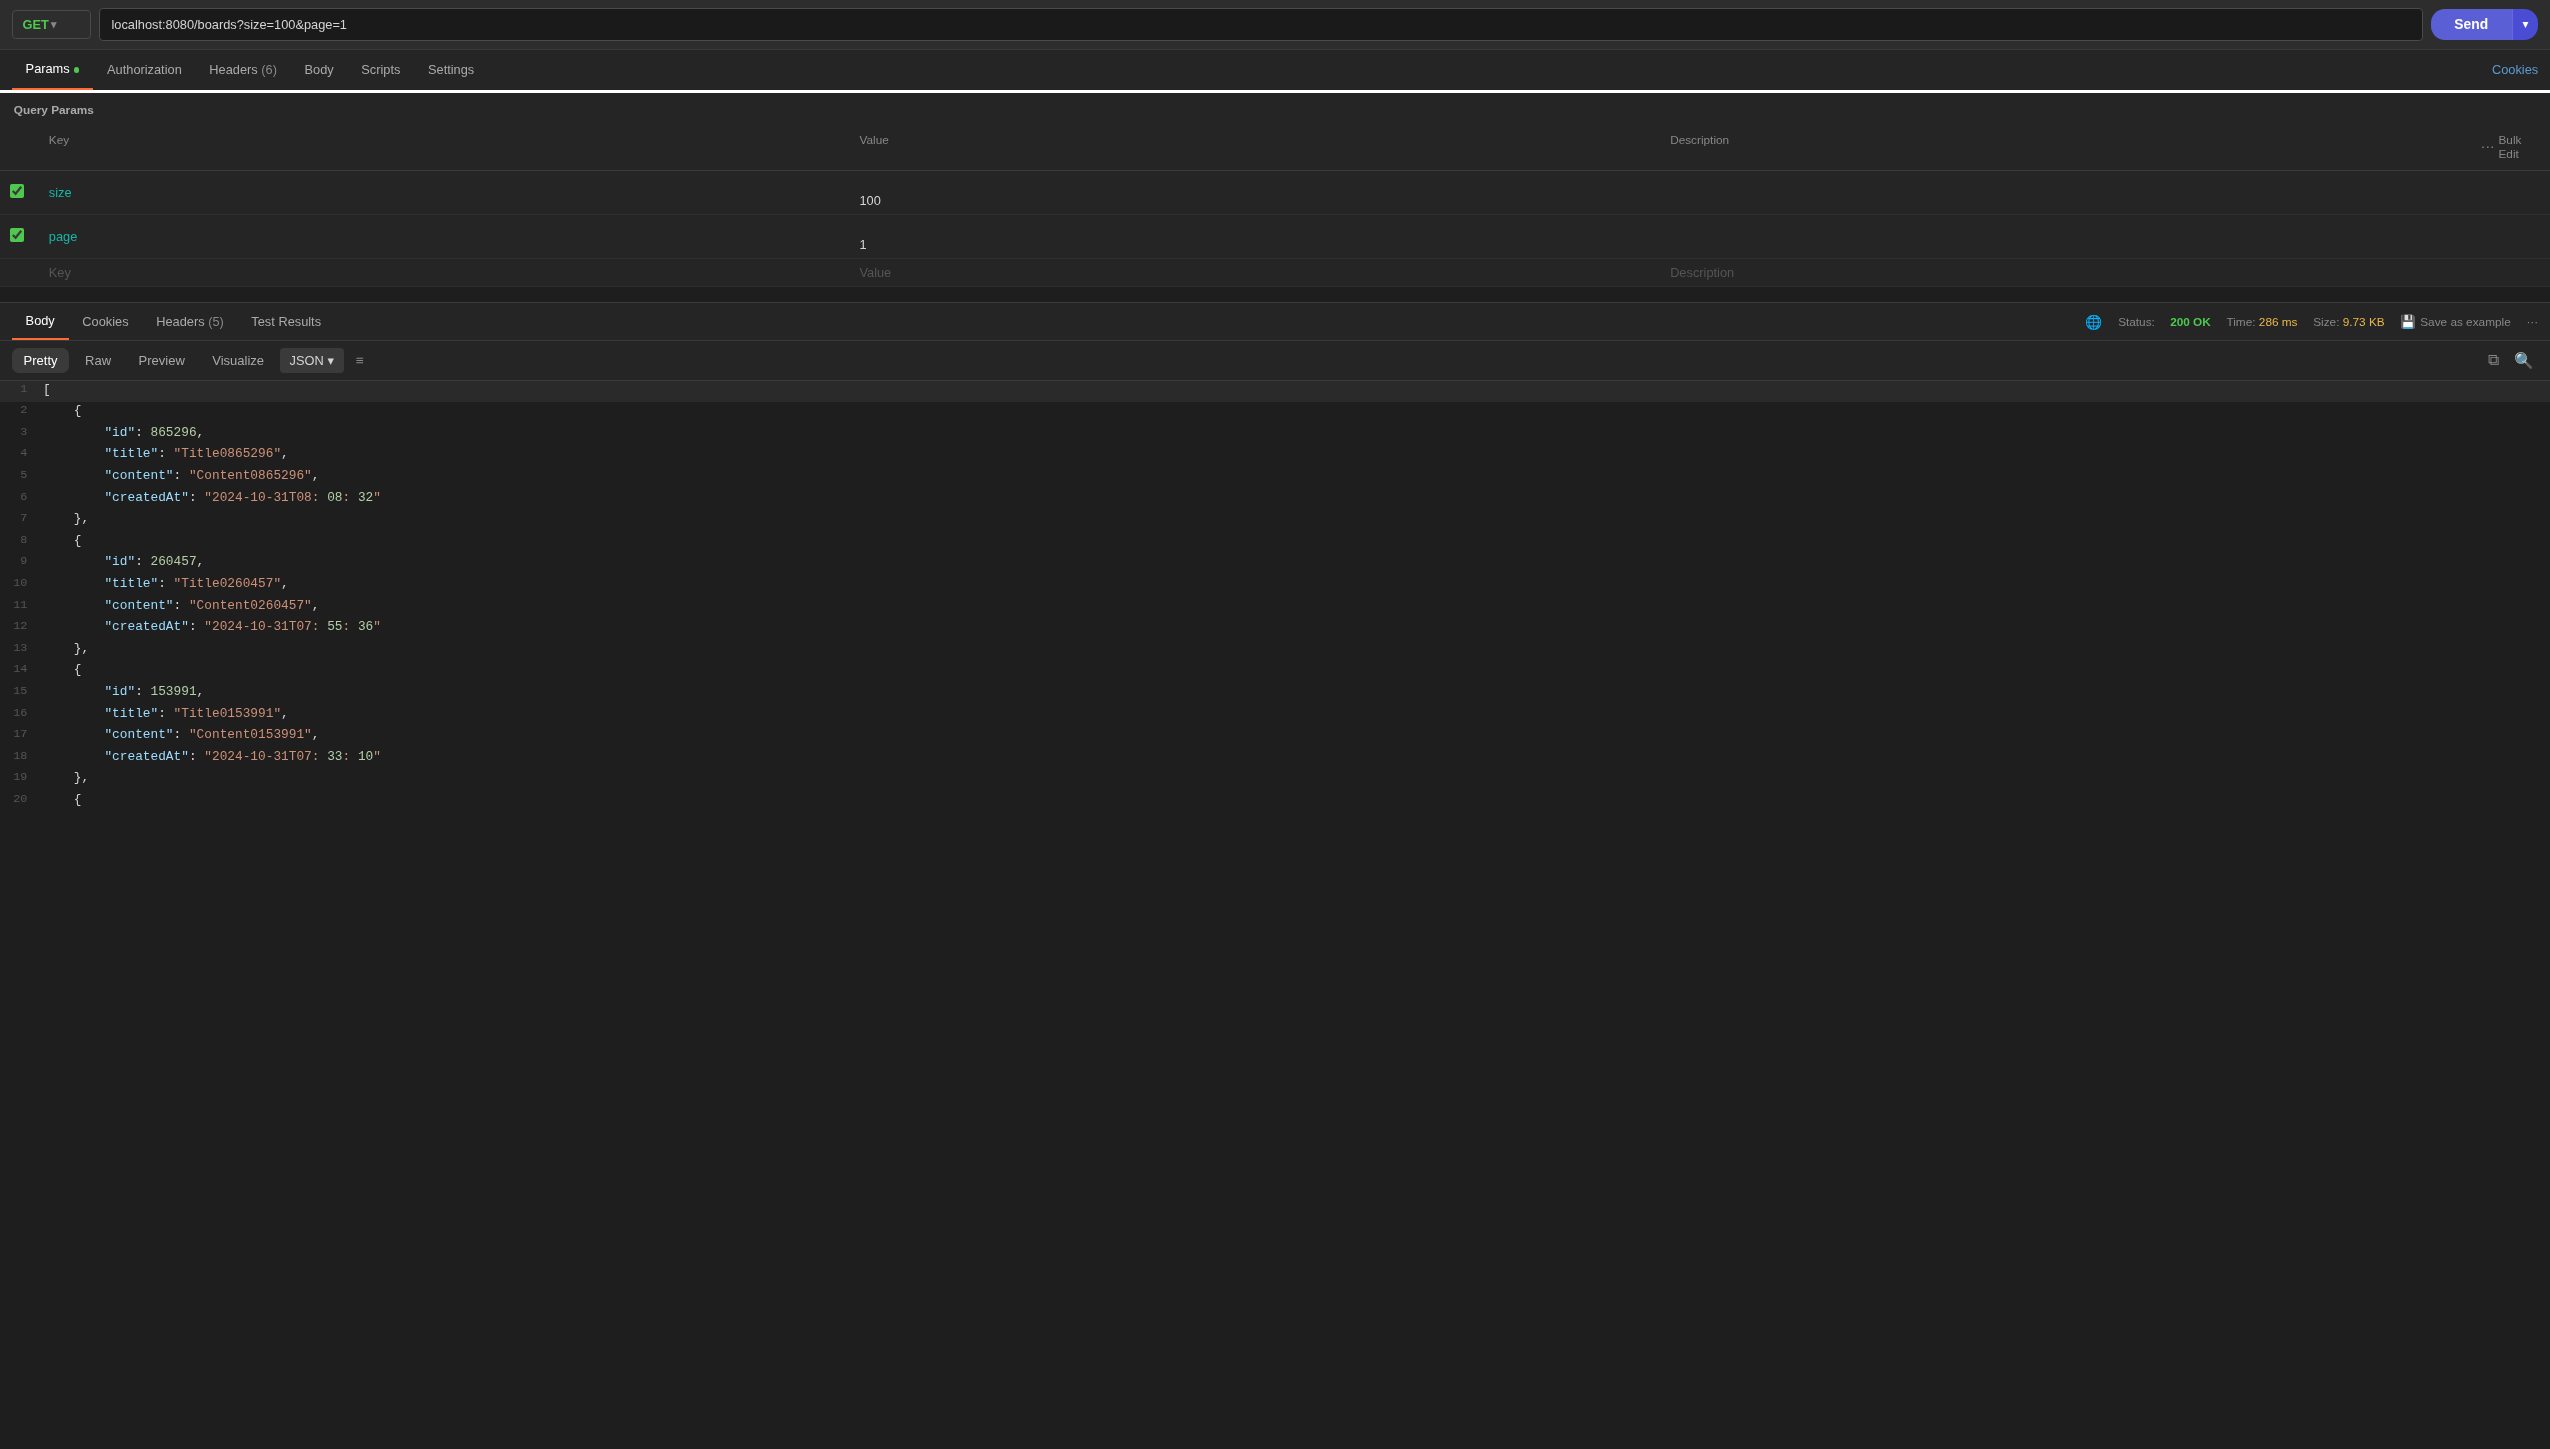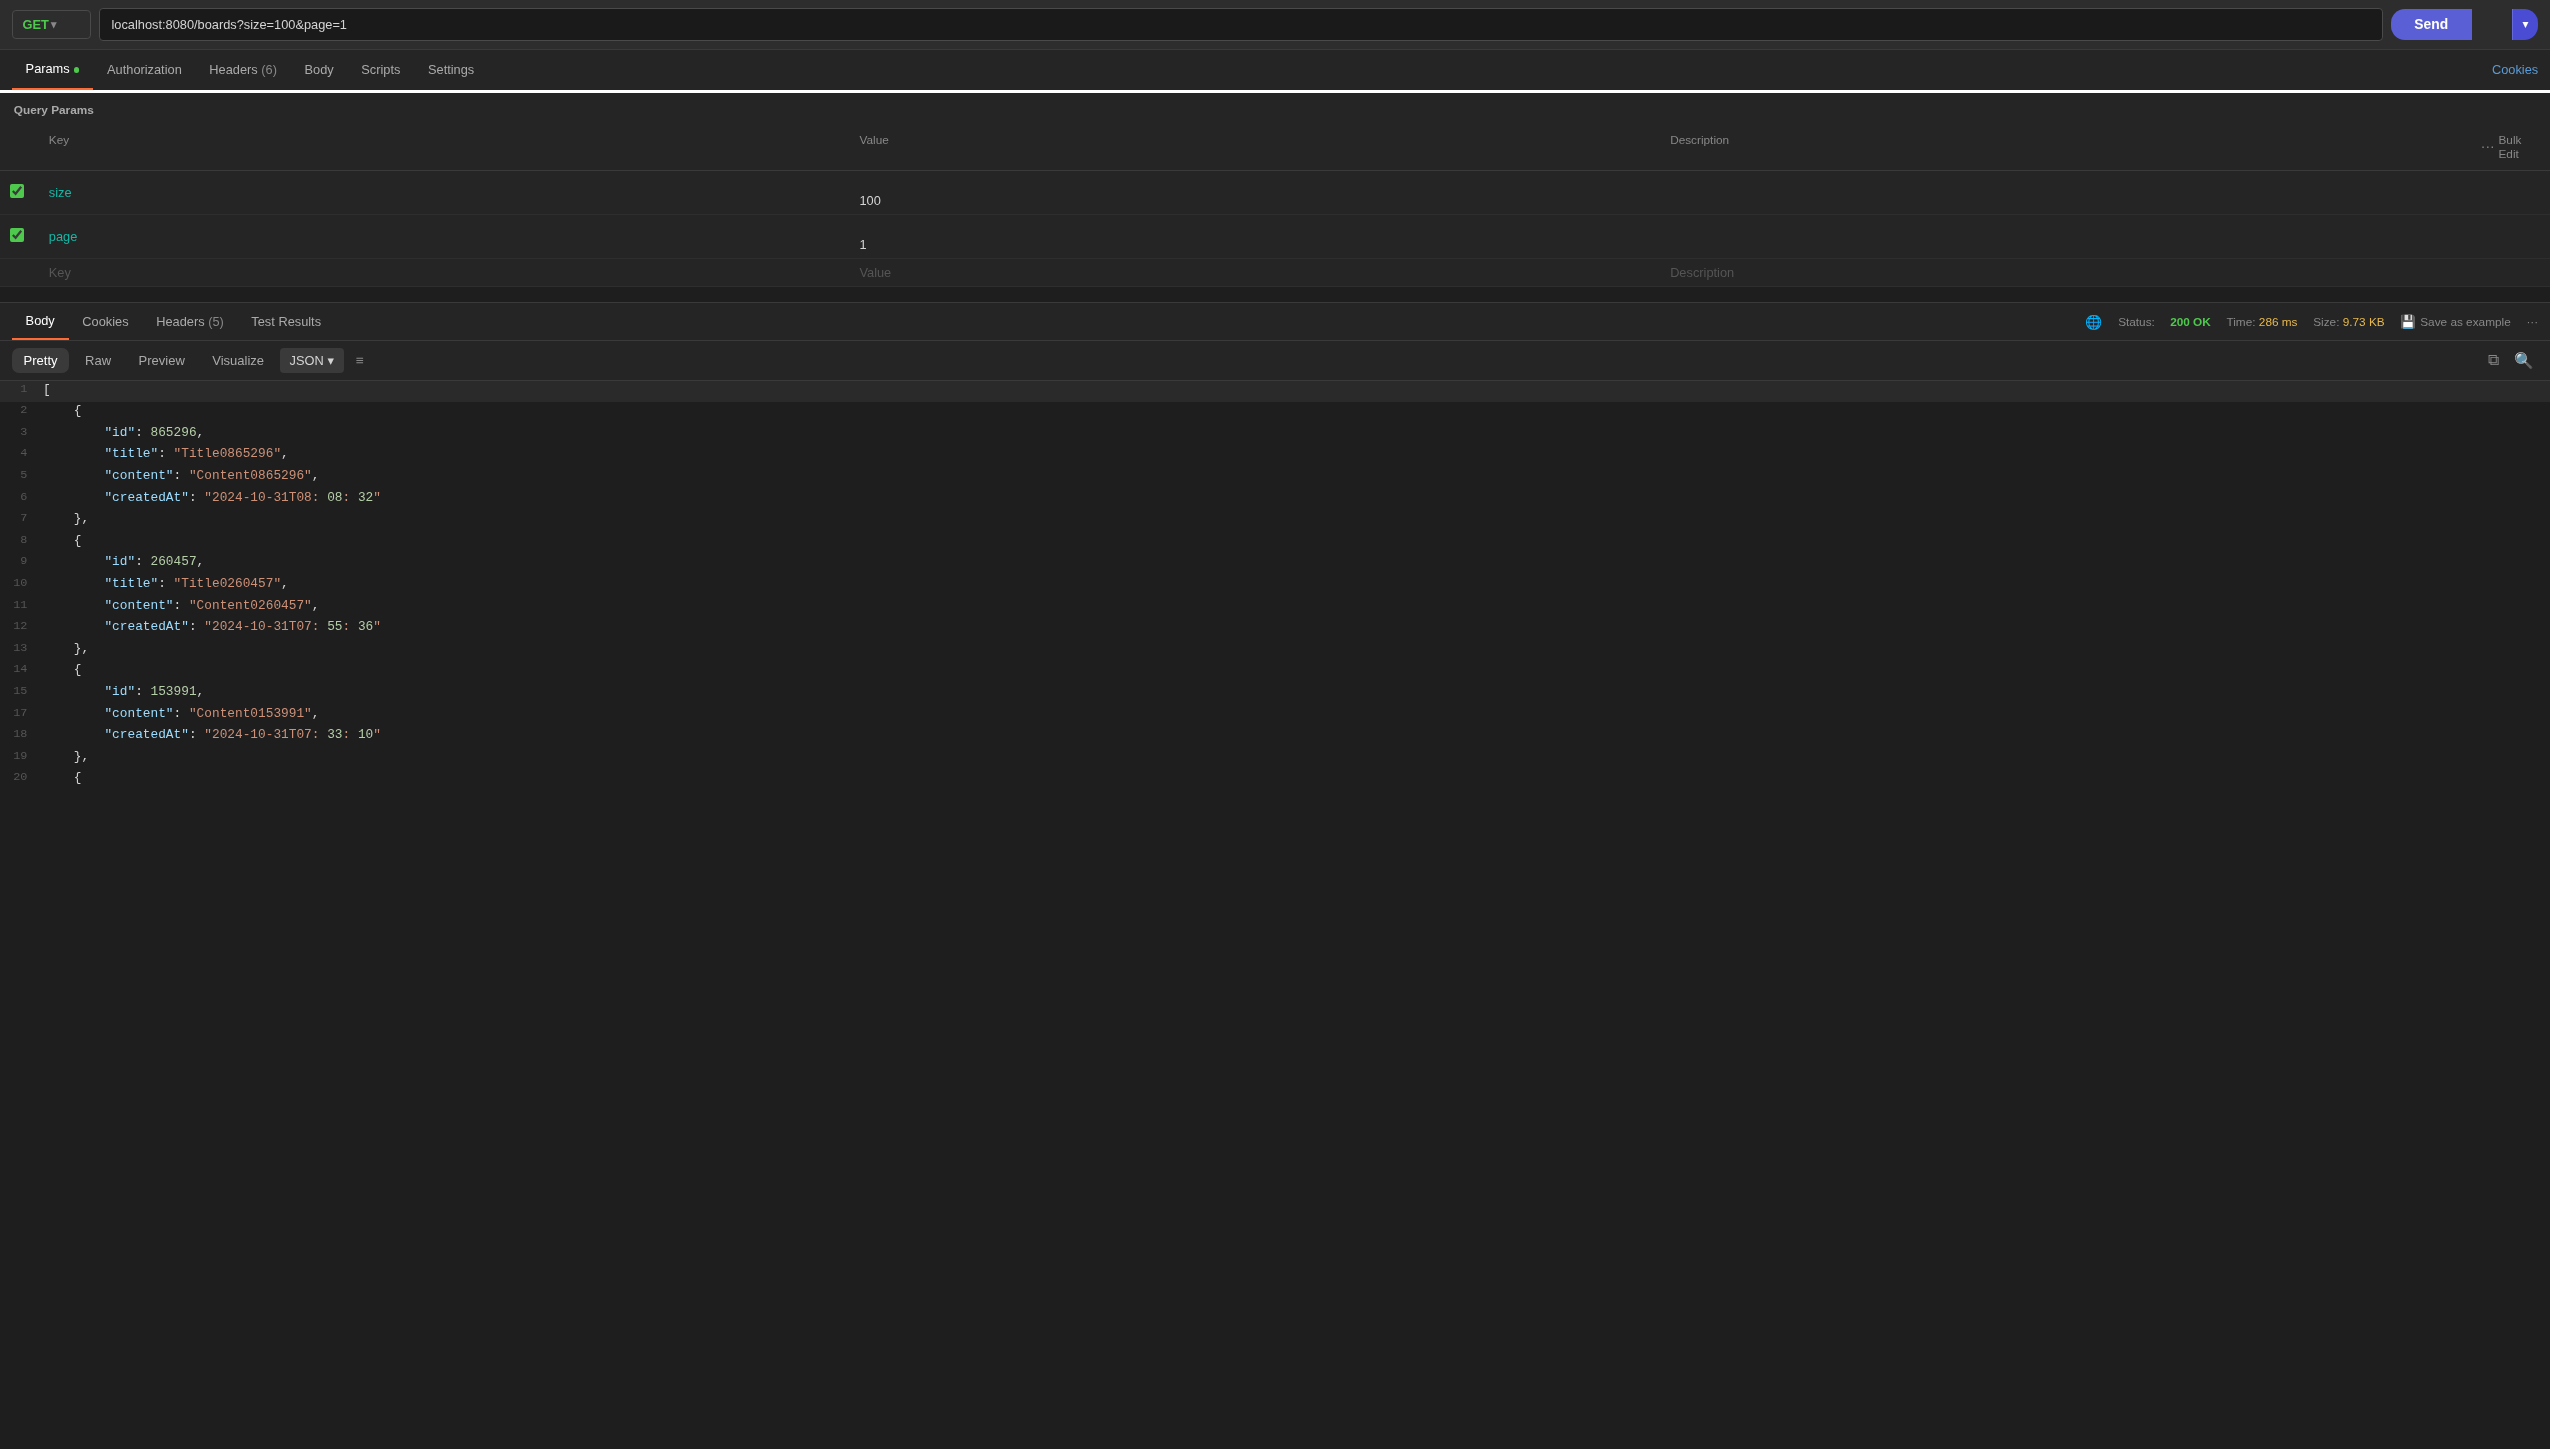--- a/index.html
+++ b/index.html
@@ -42,21 +42,20 @@
       border-radius: 3.9px;
       color: #d4d4d4;
       padding: 7.9px 11.8px;
       font-size: 12.8px;
       outline: none;
     }
     .send-btn-group {
       display: flex;
       border-radius: 14px;
       overflow: hidden;
-      gap: 40px;
     }
     .send-btn {
       background: #5b5fd6;
       color: white;
       border: none;
       padding: 7.9px 23.6px;
       font-size: 13.8px;
       font-weight: 600;
       cursor: pointer;
     }
@@ -484,20 +483,24 @@
     </div>
       <div class="code-line">
       <span class="line-num">14</span>
       <span class="line-content json-brace">    {</span>
     </div>
       <div class="code-line">
       <span class="line-num">15</span>
       <span class="line-content json-brace">        <span class="json-key">"id"</span>: <span class="json-number">153991</span>,</span>
     </div>
       <div class="code-line">
+      <span class="line-num">16</span>
+      <span class="line-content json-brace">        <span class="json-key">"title"</span>: <span class="json-string">"Title0153991"</span>,</span>
+    </div>
+      <div class="code-line">
       <span class="line-num">17</span>
       <span class="line-content json-brace">        <span class="json-key">"content"</span>: <span class="json-string">"Content0153991"</span>,</span>
     </div>
       <div class="code-line">
       <span class="line-num">18</span>
       <span class="line-content json-brace">        <span class="json-key">"createdAt"</span>: <span class="json-string">"2024-10-31T07: <span class="json-number">33</span>: <span class="json-number">10</span>"</span></span>
     </div>
       <div class="code-line">
       <span class="line-num">19</span>
       <span class="line-content json-brace">    },</span>

